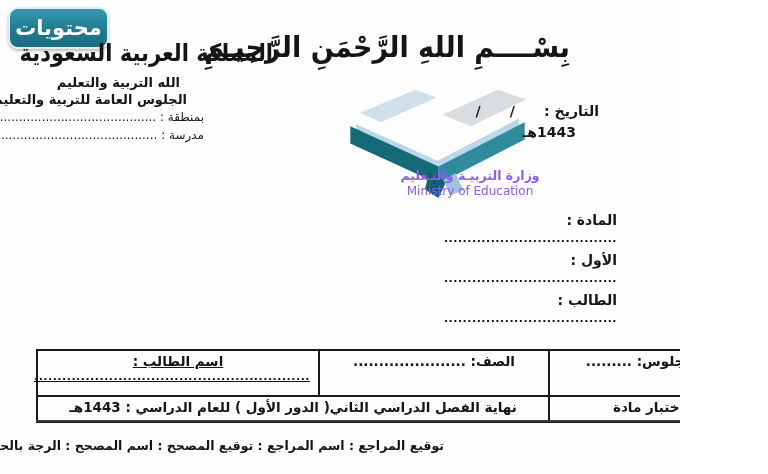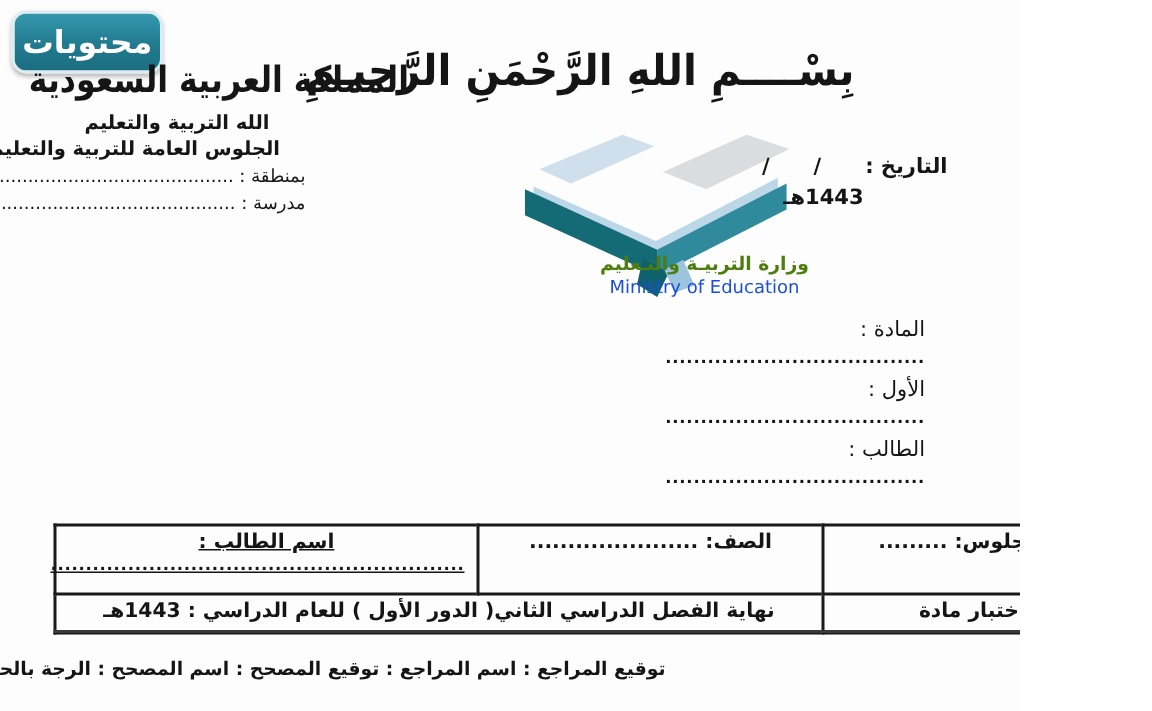--- a/index.html
+++ b/index.html
@@ -30,29 +30,29 @@
   .region{top:110px;right:476px;}
   .school{top:128px;right:476px;}
   
   .basmala{
     position:absolute;left:300px;top:32px;width:270px;text-align:center;
     font-size:27px;font-weight:bold;white-space:nowrap;transform:scaleY(1.05);
   }
   
   .logo-svg{position:absolute;left:345px;top:84px;}
   .wordmark-ar{position:absolute;left:400px;top:168px;width:140px;text-align:center;
-    font-size:12.5px;font-weight:bold;color:#4d7c0f;white-space:nowrap;}
+    font-size:12.5px;font-weight:bold;color:#8b5cf6;white-space:nowrap;}
   .wordmark-en{position:absolute;left:400px;top:184px;width:140px;text-align:center;
-    font-size:12px;color:#1d4ed8;white-space:nowrap;direction:ltr;}
+    font-size:12px;color:#8b5cf6;white-space:nowrap;direction:ltr;}
   
-  .date-line{position:absolute;top:103px;right:48px;font-size:14px;font-weight:bold;
+  .date-line{position:absolute;top:103px;right:81px;font-size:14px;font-weight:bold;
     white-space:pre;}
   .date-year{position:absolute;top:124px;right:104px;font-size:14px;font-weight:bold;text-align:right;}
   
-  .fld-label{position:absolute;right:63px;font-size:14px;font-weight:normal;white-space:nowrap;}
+  .fld-label{position:absolute;right:63px;font-size:14px;font-weight:bold;white-space:nowrap;}
   .fld-dots{position:absolute;right:63px;font-size:11px;font-weight:bold;letter-spacing:.5px;white-space:nowrap;}
   .f1l{top:212px;}.f1d{top:232px;}
   .f2l{top:252px;}.f2d{top:272px;}
   .f3l{top:292px;}.f3d{top:312px;}
   
   .exam-table{
     position:absolute;left:36px;top:349px;width:700px;border-collapse:collapse;
     direction:rtl;table-layout:fixed;
   }
   .exam-table td{

